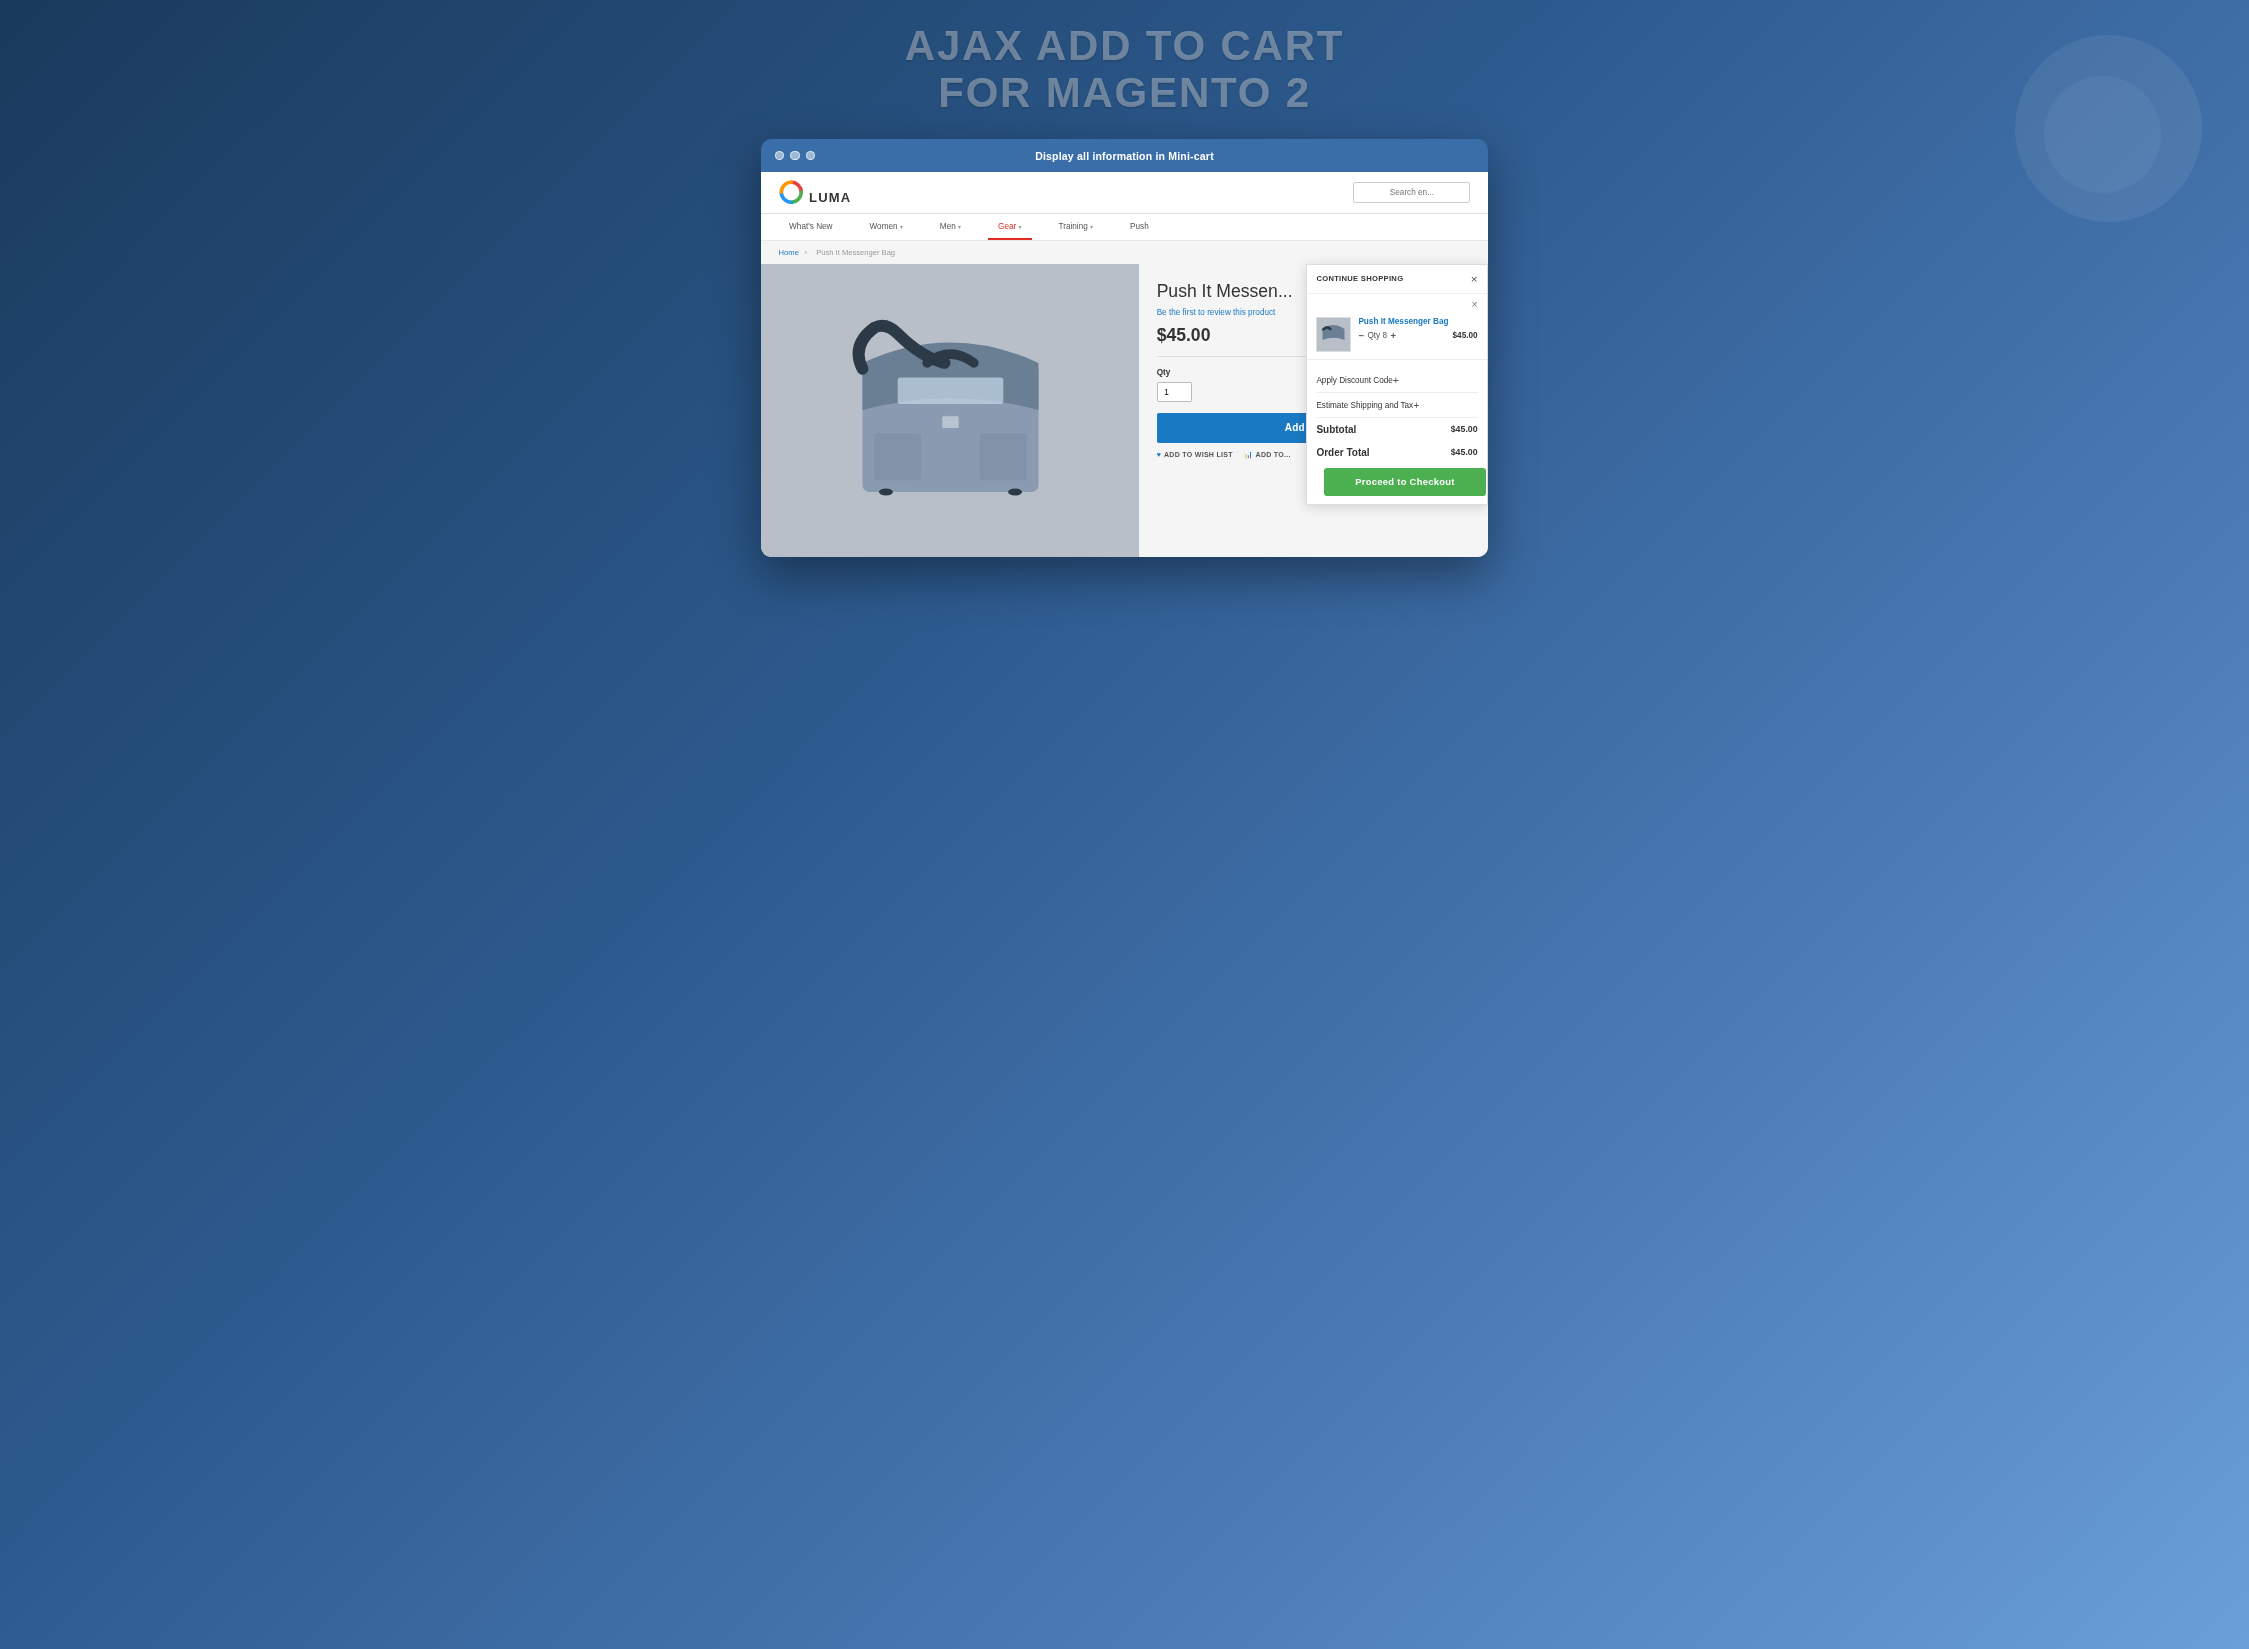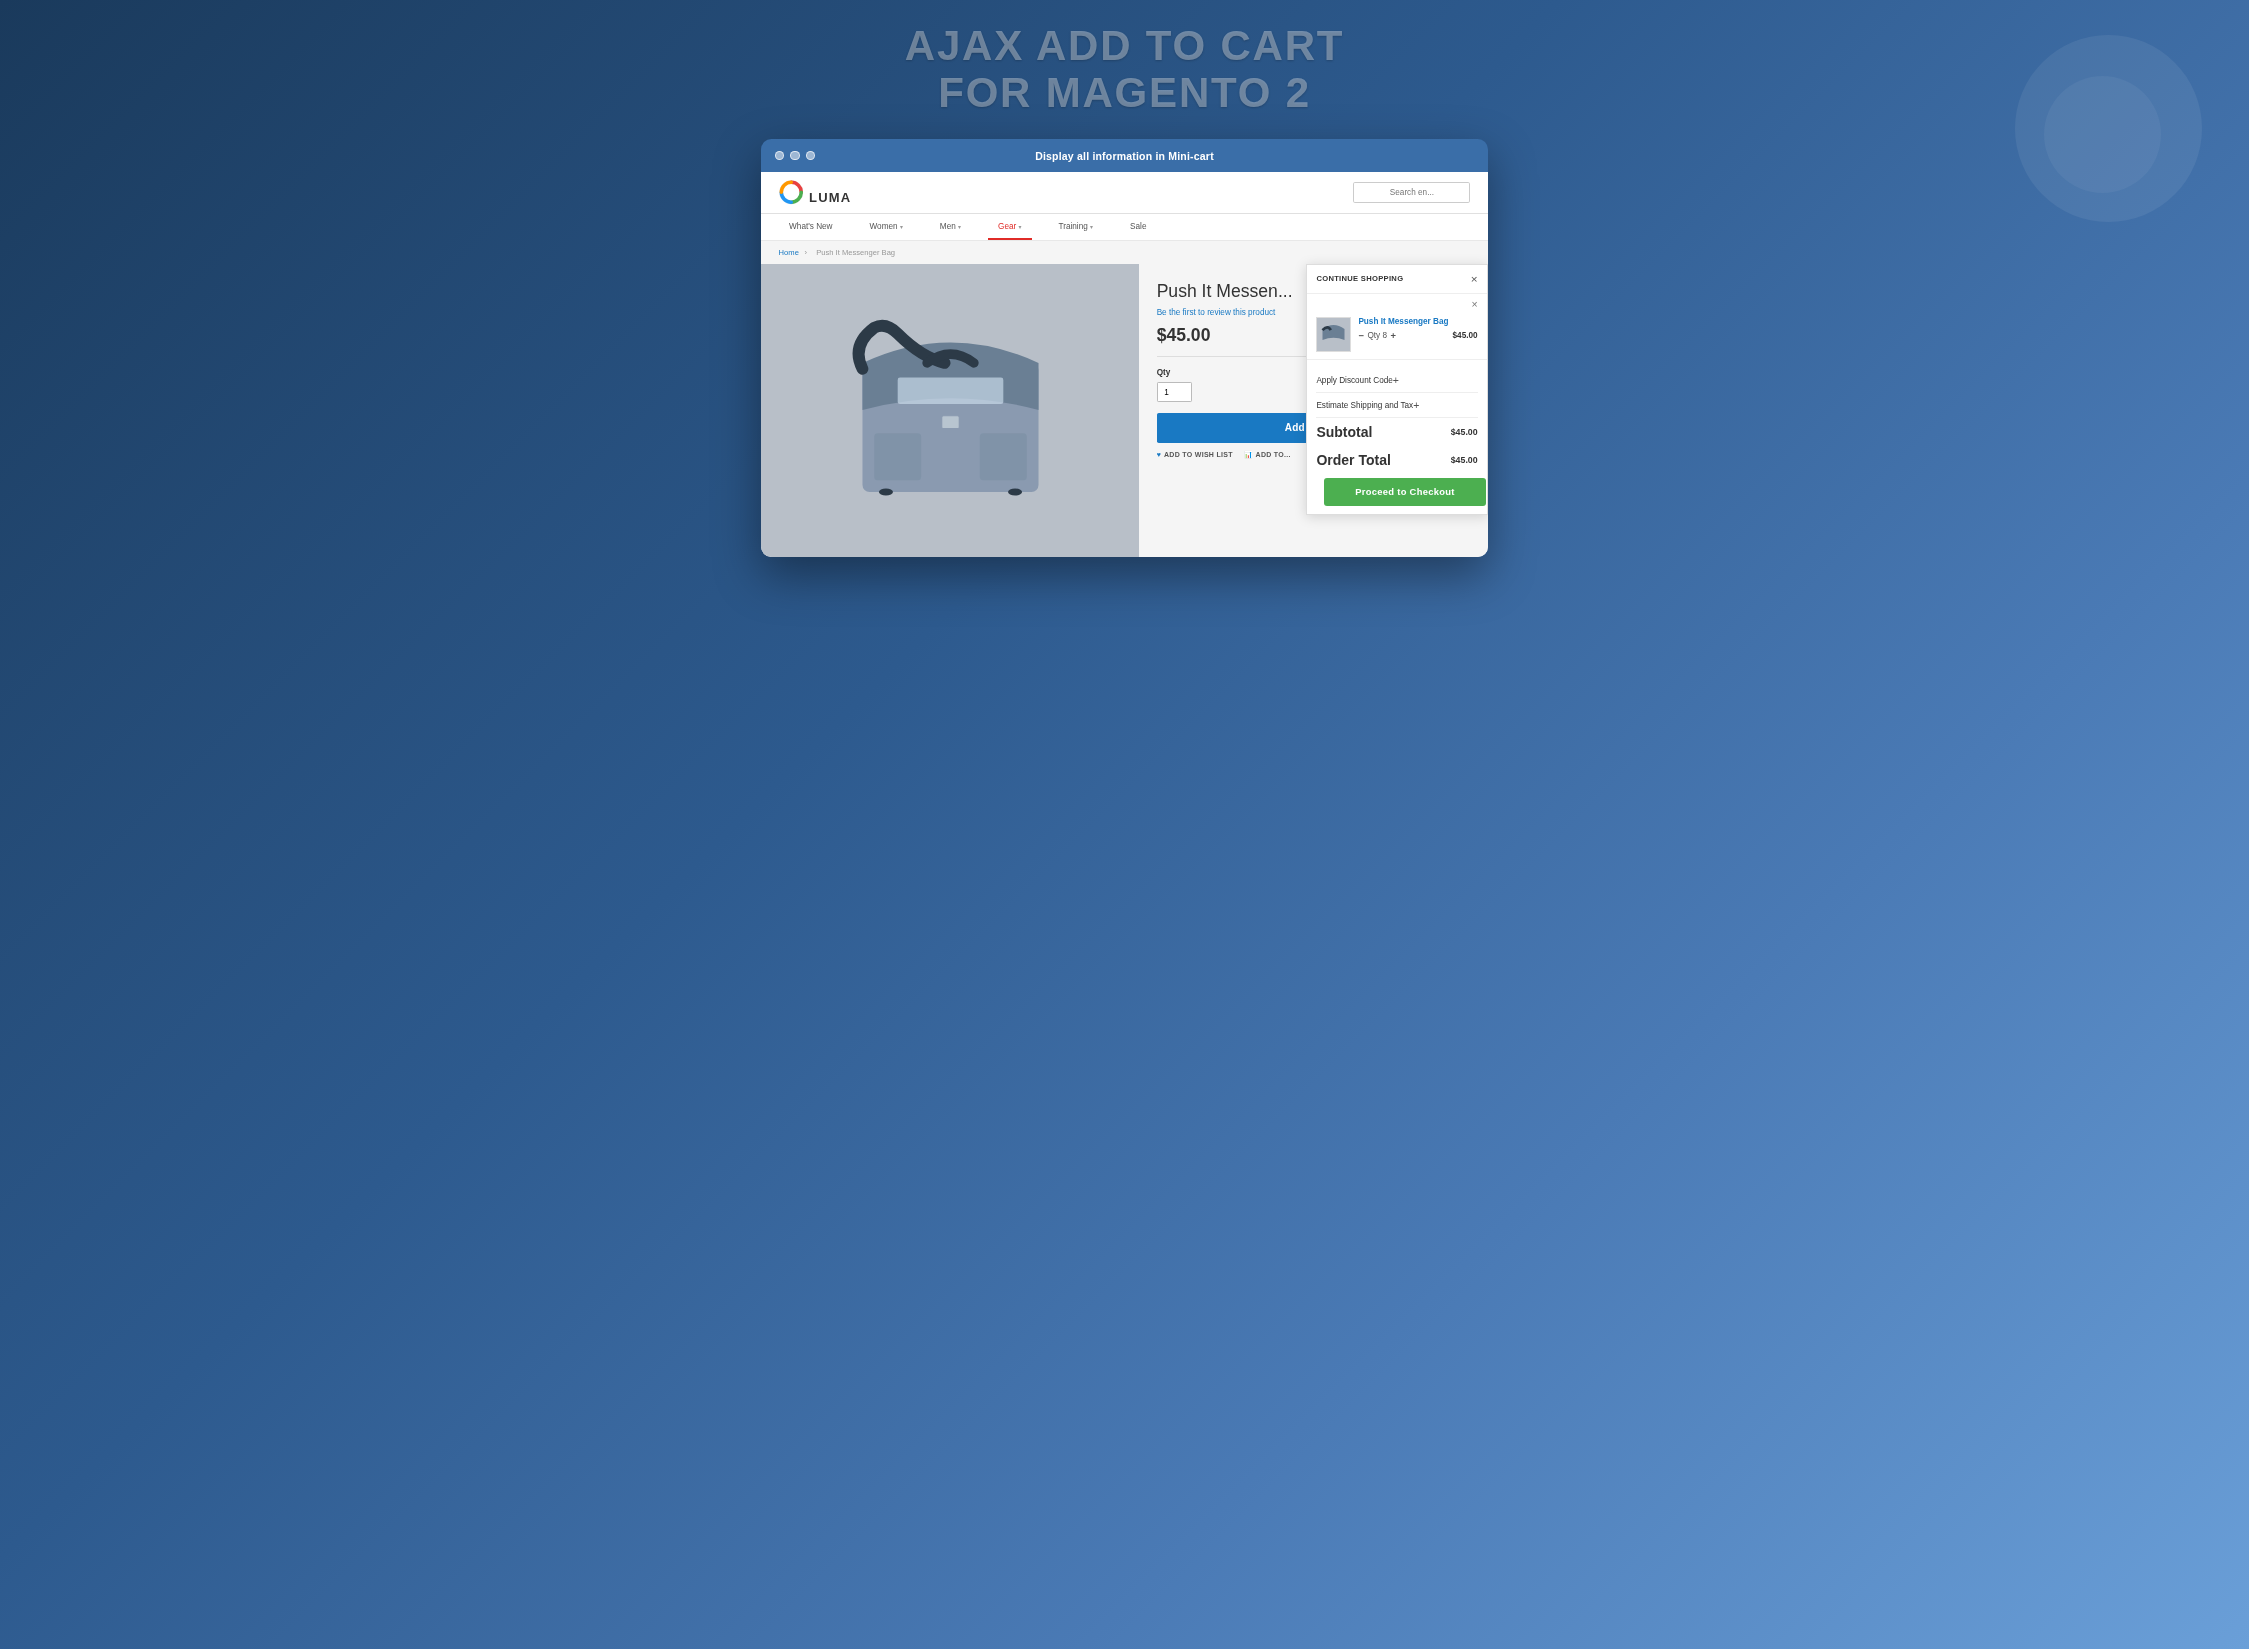--- a/index.html
+++ b/index.html
@@ -424,21 +424,21 @@
     }
 
     .subtotal-row, .order-total-row {
       display: flex;
       align-items: center;
       justify-content: space-between;
       padding: 5.9px 0;
     }
 
     .subtotal-label, .order-total-label {
-      font-size: 14px;
+      font-size: 10px;
       font-weight: 700;
       color: #333;
     }
 
     .subtotal-amount, .order-total-amount {
       font-size: 8.8px;
       font-weight: 700;
       color: #333;
     }
 
@@ -501,21 +501,21 @@
 
     <div class="store-nav">
       <div class="nav-item">What's New</div>
       <div class="nav-item">Women <span class="nav-chevron">▾</span></div>
       <div class="nav-item">Men <span class="nav-chevron">▾</span></div>
       <div class="nav-item active">
         <span>Gear</span>
         <span class="nav-chevron">▾</span>
       </div>
       <div class="nav-item">Training <span class="nav-chevron">▾</span></div>
-      <div class="nav-item">Sale</div>
+      <div class="nav-item">Push</div>
     </div>
 
     <div class="breadcrumb">
       <a href="#">Home</a>
       <span>›</span>
       <span>Push It Messenger Bag</span>
     </div>
 
     <div class="product-area relative-wrap">
 

